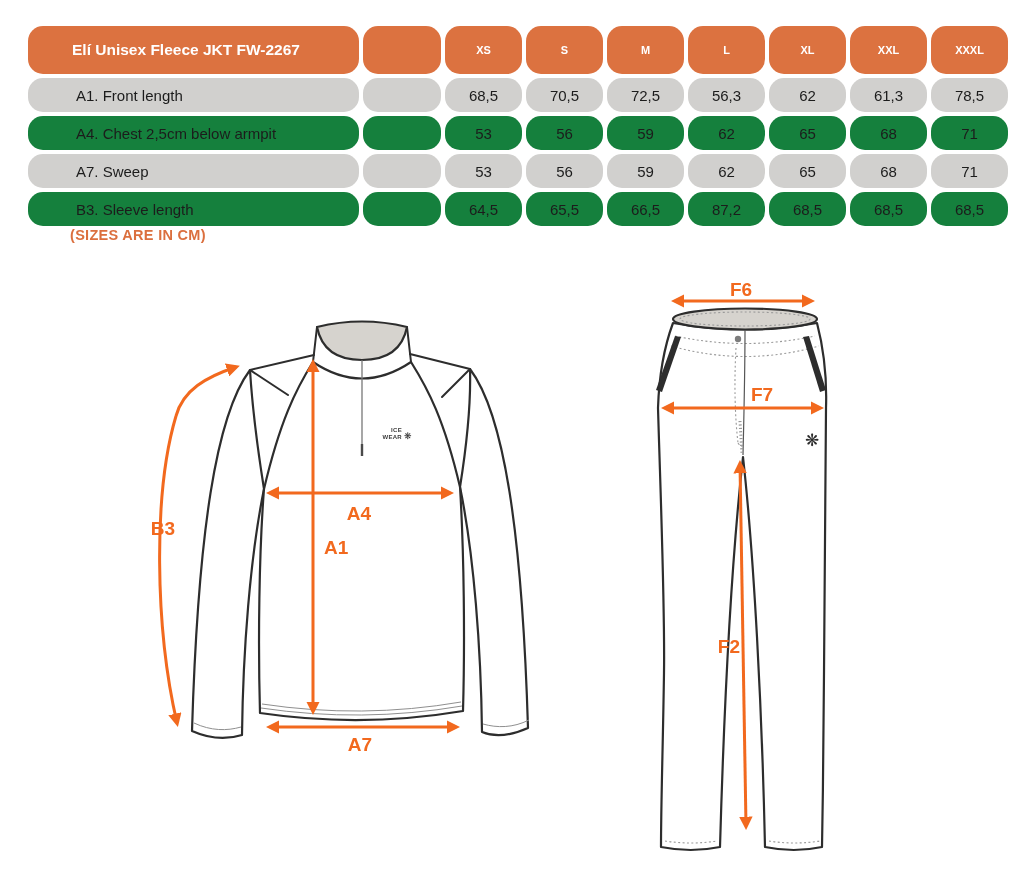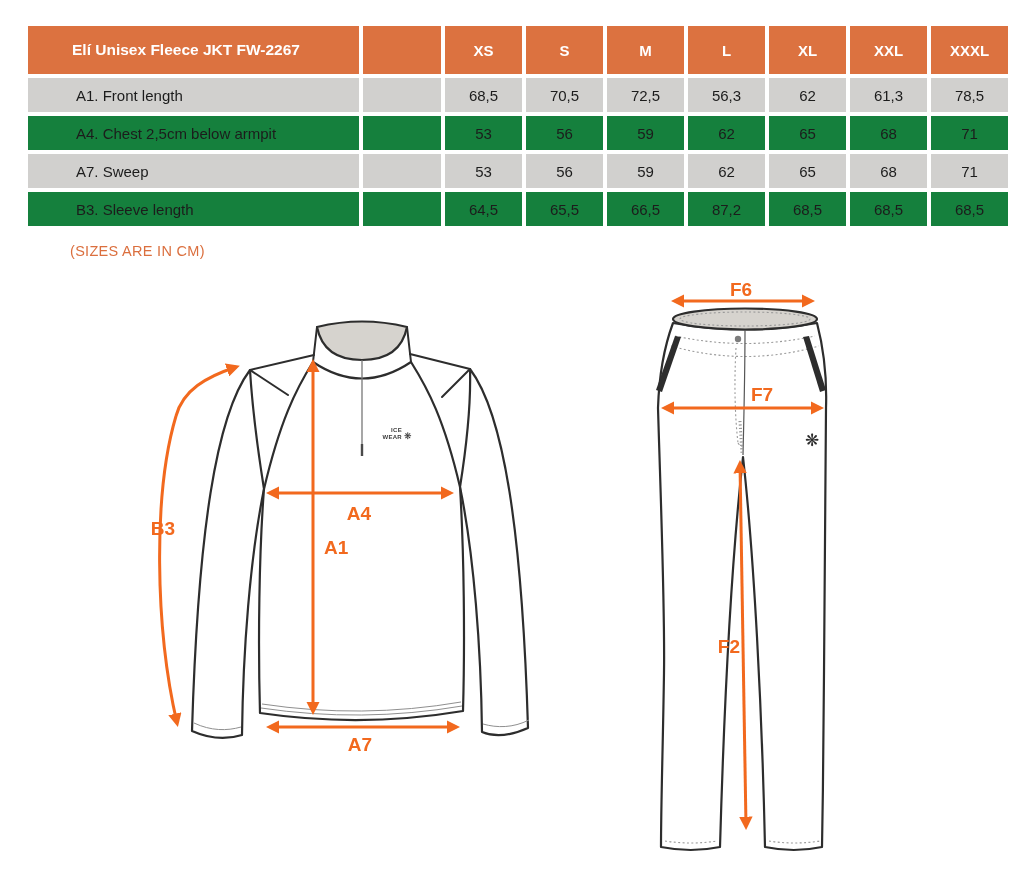--- a/index.html
+++ b/index.html
@@ -9,34 +9,34 @@
   }
   
   .size-table{
     position:absolute;left:28px;top:26px;width:980px;
     display:grid;grid-template-columns:331px 78px repeat(7,77px);
     gap:4px;background:#ffffff;
   }
   .t-row{display:contents;}
   .size-table .cell{
     display:flex;align-items:center;justify-content:center;
-    font-size:15px;color:#1c1c1c;box-sizing:border-box;
+    font-size:15px;color:#1c1c1c;box-sizing:border-box;border-radius:15px;
   }
   .t-head .cell{
-    background:#DC7240;color:#ffffff;font-weight:bold;height:48px;font-size:15px;
+    background:#DC7240;color:#ffffff;font-weight:bold;height:48px;font-size:11px;
   }
   .t-head .title{justify-content:flex-start;padding-left:44px;font-size:15.5px;}
   .t-body .cell{height:34px;}
   .t-row.dark .cell{background:#D1D0CE;}
   .t-row.light .cell{background:#15803d;}
   .cell.lab{justify-content:flex-start;padding-left:48px;}
   
   .units-note{
-    position:absolute;left:70px;top:243px;color:#DB6F3E;
-    font-size:14.5px;letter-spacing:.3px;font-weight:400;
+    position:absolute;left:70px;top:227px;color:#DB6F3E;
+    font-size:14.5px;letter-spacing:.3px;font-weight:700;
   }
   
   svg.fig{position:absolute;}
   .outline{fill:#ffffff;stroke:#2d2d2d;stroke-width:2.2;stroke-linejoin:round;stroke-linecap:round;}
   .seam{fill:none;stroke:#2d2d2d;stroke-width:2;stroke-linecap:round;}
   .thin{fill:none;stroke:#8f8f8f;stroke-width:1;}
   .dots{fill:none;stroke:#9a9a9a;stroke-width:1.1;stroke-dasharray:2,2.4;}
   .arrow{stroke:#F2691E;stroke-width:3;fill:none;}
   .mlabel{fill:#F2691E;font-size:19px;font-weight:bold;font-family:"Liberation Sans",sans-serif;}
   .logo{fill:#3a3a3a;font-weight:bold;font-family:"Liberation Sans",sans-serif;letter-spacing:.3px;}

